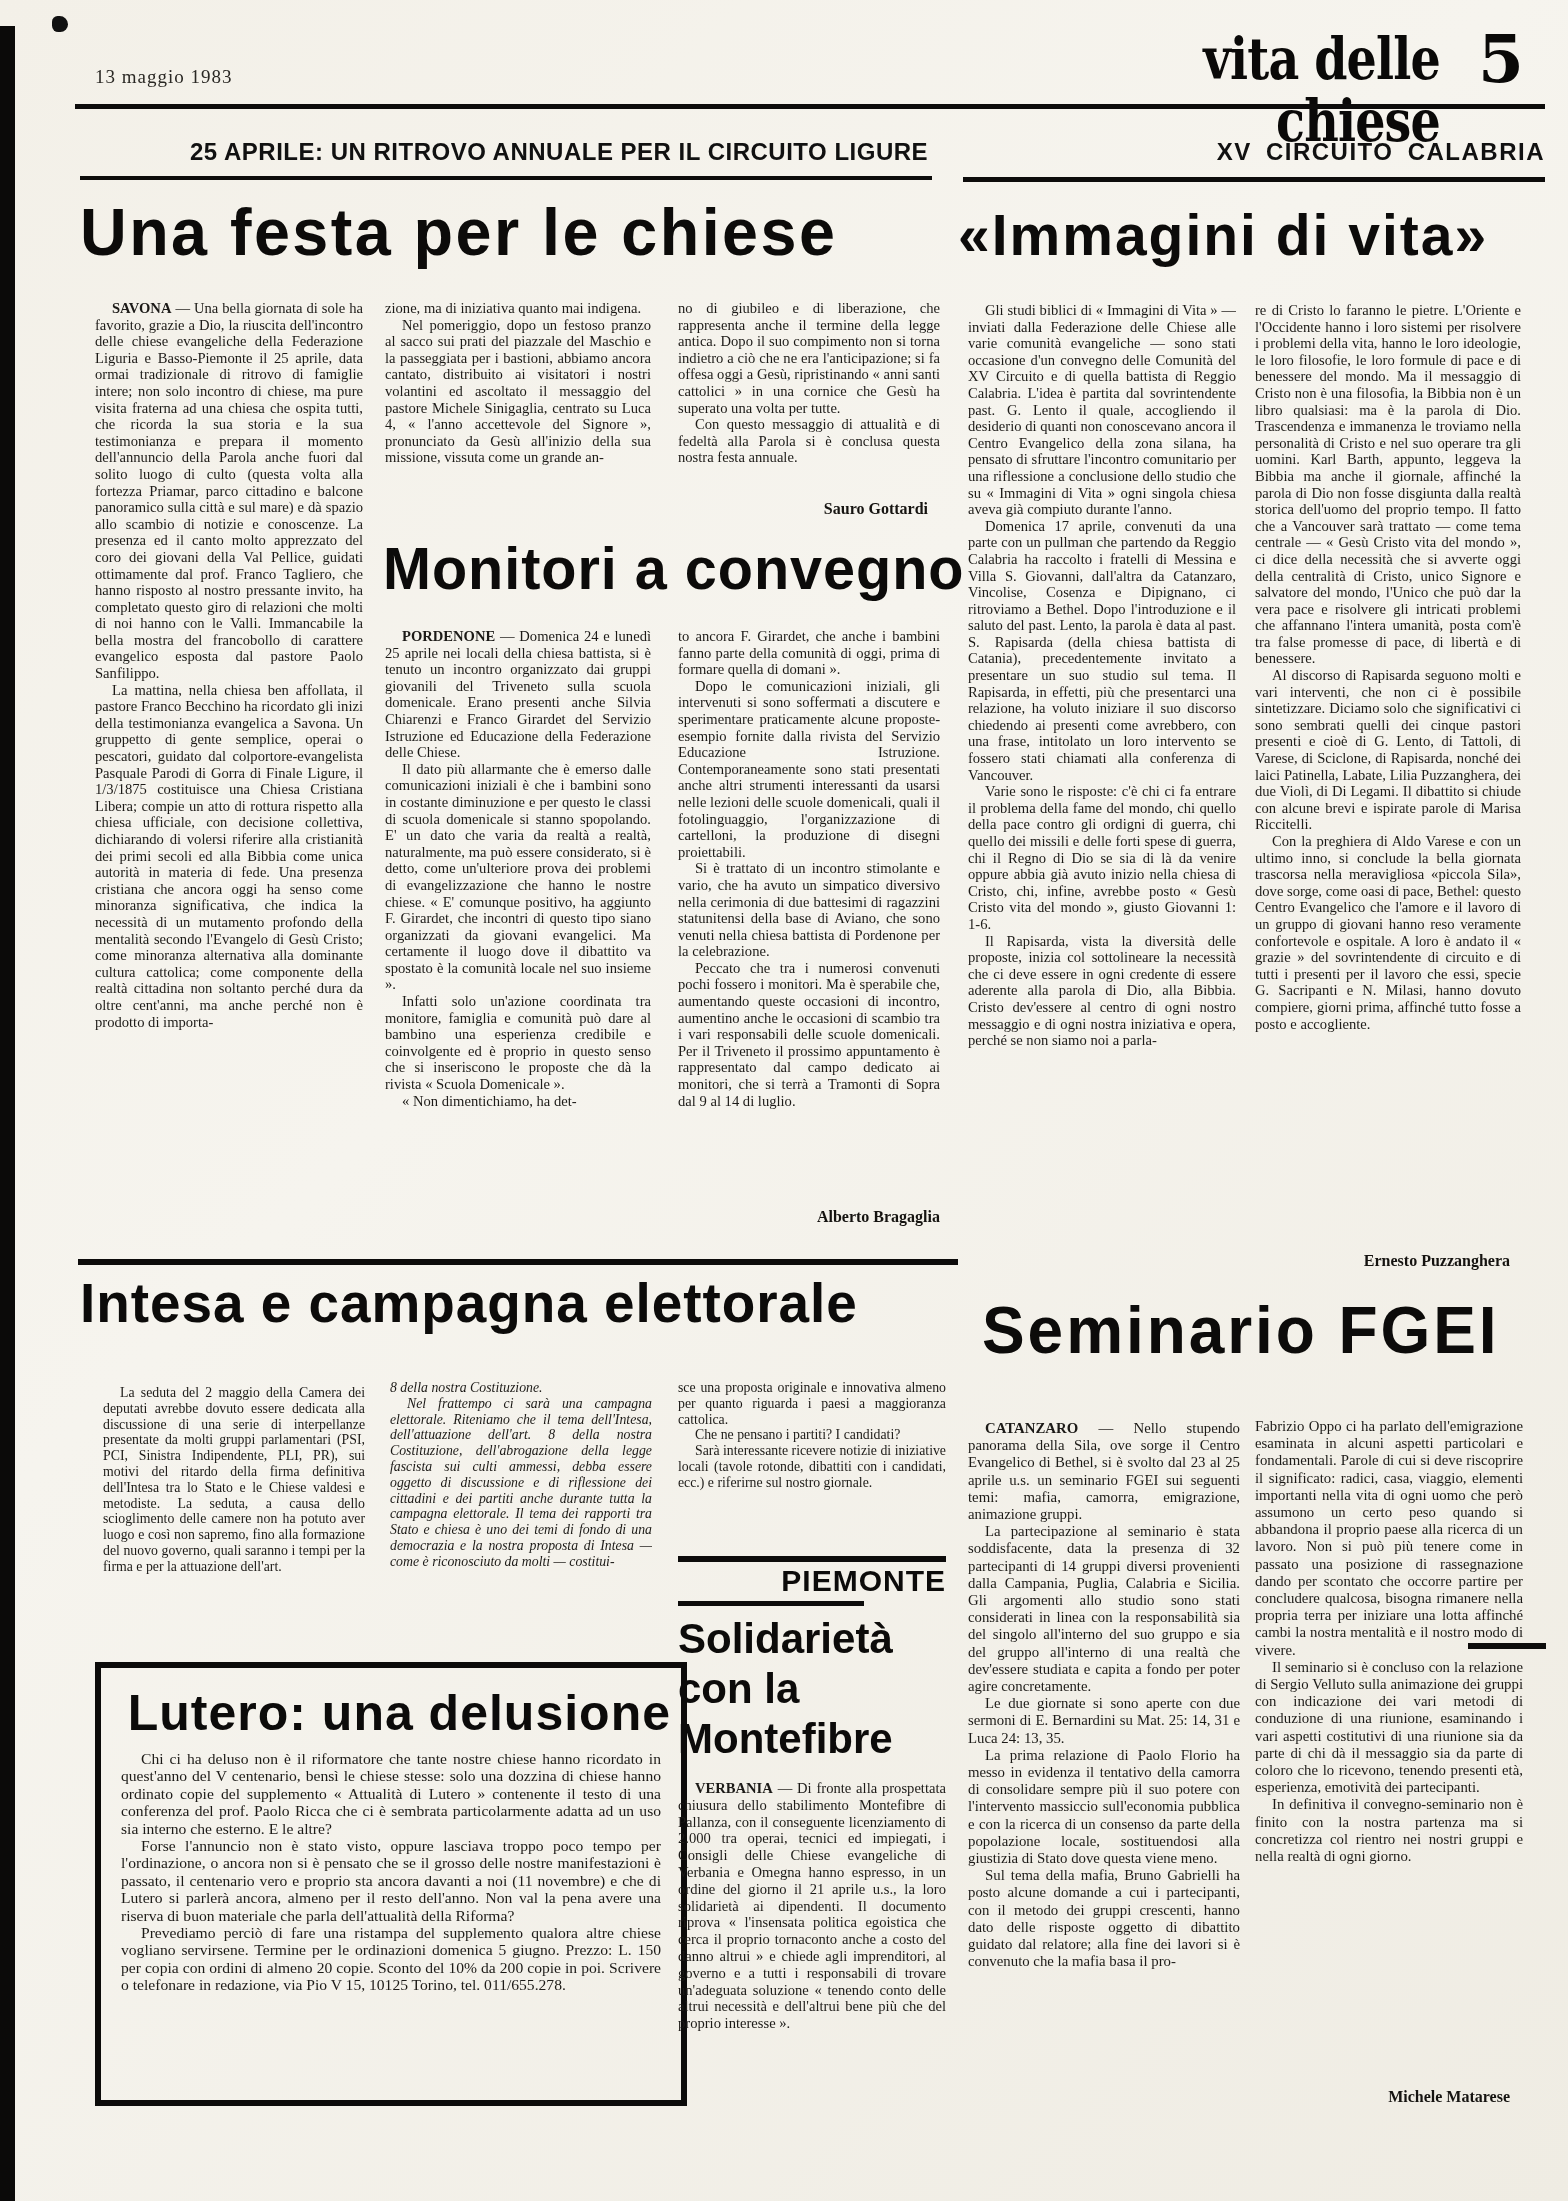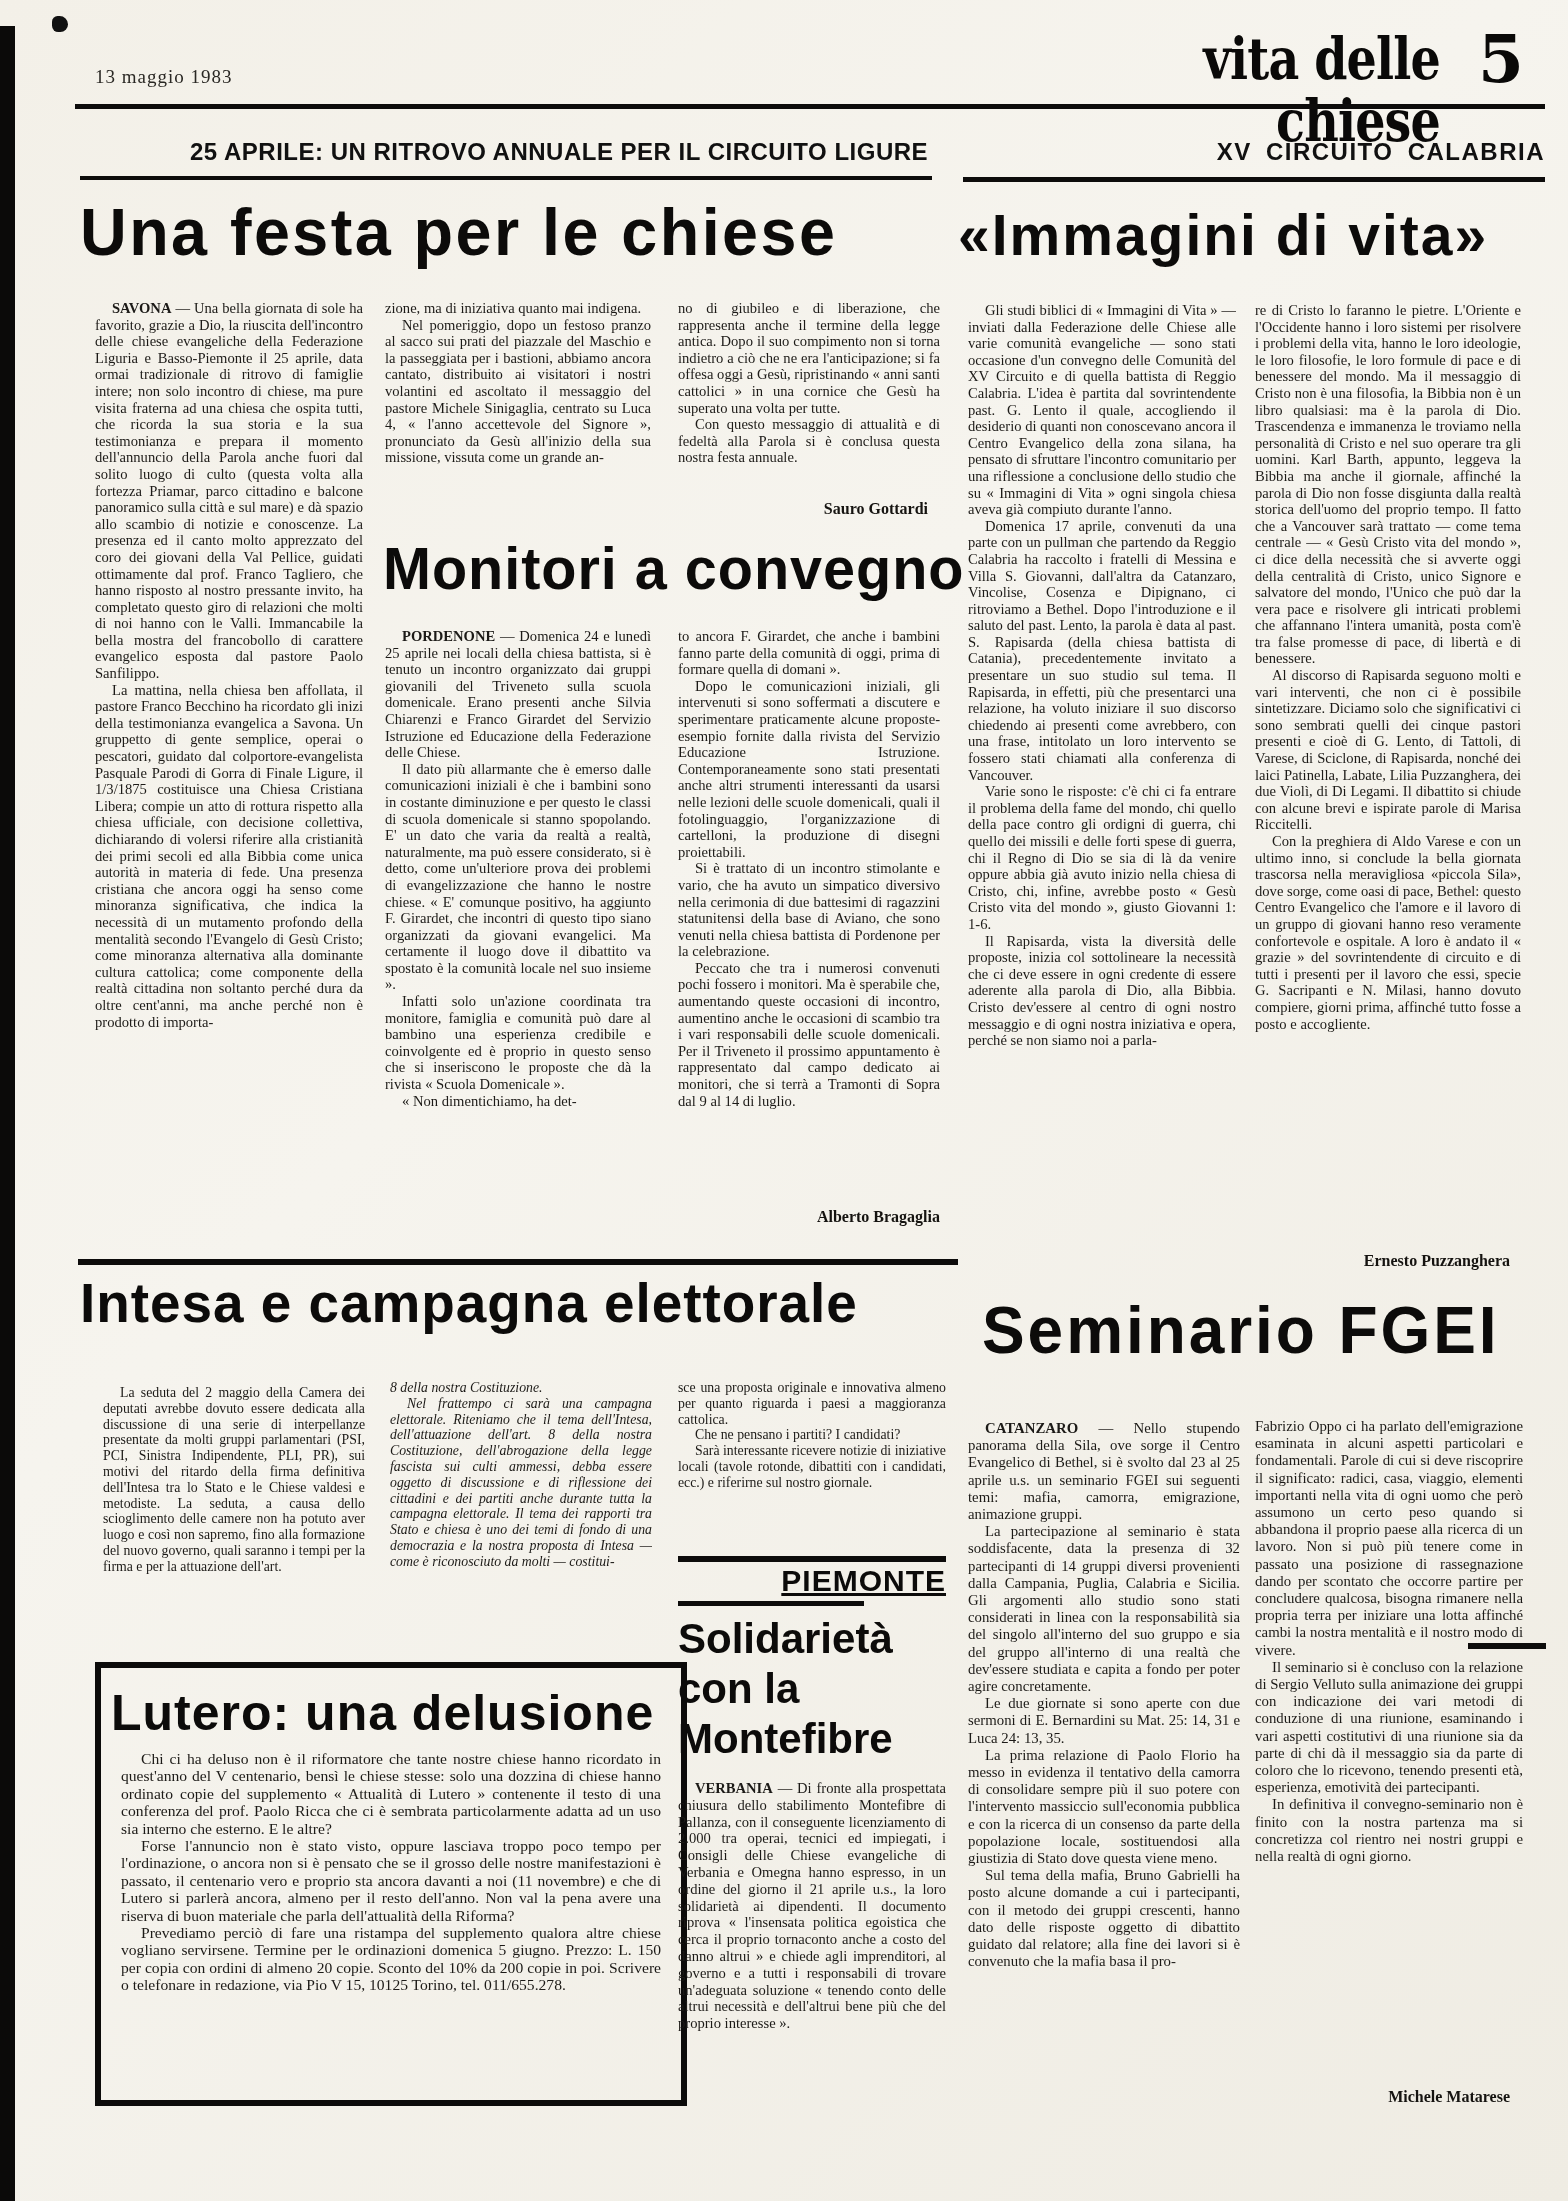--- a/index.html
+++ b/index.html
@@ -28,34 +28,34 @@
   .kicker-right{left:1125px;width:420px;text-align:right;letter-spacing:1.5px;word-spacing:6px;}
 
   .headline{position:absolute;font-family:"Liberation Sans",sans-serif;font-weight:bold;color:#0c0b0a;white-space:nowrap;}
   .hl-festa{left:80px;top:194px;font-size:66px;letter-spacing:2.5px;transform:scaleX(.98);transform-origin:left;}
   .hl-immagini{left:958px;top:202px;font-size:57px;letter-spacing:2px;}
   .hl-monitori{left:383px;top:534px;font-size:60px;letter-spacing:1px;transform:scaleX(.96);transform-origin:left;}
   .hl-intesa{left:80px;top:1270px;font-size:56px;letter-spacing:1px;transform:scaleX(.98);transform-origin:left;}
   .hl-fgei{left:982px;top:1292px;font-size:66px;letter-spacing:3px;transform:scaleX(.97);transform-origin:left;}
   .hl-solid{left:678px;top:1614px;font-size:42px;line-height:50px;white-space:normal;width:300px;letter-spacing:0;}
   .piem-label{position:absolute;left:678px;top:1564px;width:268px;text-align:right;
-              font-family:"Liberation Sans",sans-serif;font-weight:bold;font-size:30px;letter-spacing:1px;color:#0c0b0a;text-decoration:underline;}
+              font-family:"Liberation Sans",sans-serif;font-weight:bold;font-size:30px;letter-spacing:1px;color:#0c0b0a;}
 
   .col{position:absolute;text-align:justify;font-family:"Liberation Serif",serif;color:#1c1a17;overflow:hidden;}
   .col p{margin:0;text-indent:17px;}
   .col.noindent p:first-child{text-indent:0;}
   .t-body{font-size:14.6px;line-height:16.6px;}
   .t-intesa{font-size:13.8px;line-height:15.8px;}
   .t-fgei{font-size:14.8px;line-height:17.2px;}
   .t-piem{font-size:14.6px;line-height:16.8px;}
   .lead strong{font-weight:bold;}
   .byline{position:absolute;font-family:"Liberation Serif",serif;font-weight:bold;font-size:16px;text-align:right;color:#151310;}
 
   .lutero-box{position:absolute;left:95px;top:1662px;width:580px;height:432px;border:6px solid #0c0b0a;background:transparent;}
-  .lutero-head{margin:16px 10px 6px;text-align:left;font-family:"Liberation Sans",sans-serif;font-weight:bold;
+  .lutero-head{margin:16px 10px 6px;text-align:right;font-family:"Liberation Sans",sans-serif;font-weight:bold;
                font-size:50px;color:#0c0b0a;letter-spacing:1px;}
   .lutero-body{margin:8px 20px 0;text-align:justify;font-family:"Liberation Serif",serif;
                font-size:15.6px;line-height:17.4px;color:#1c1a17;}
   .lutero-body p{margin:0;text-indent:20px;}
 </style>
 </head>
 <body>
 
 <div class="page">
   <div class="scan-strip"></div>

